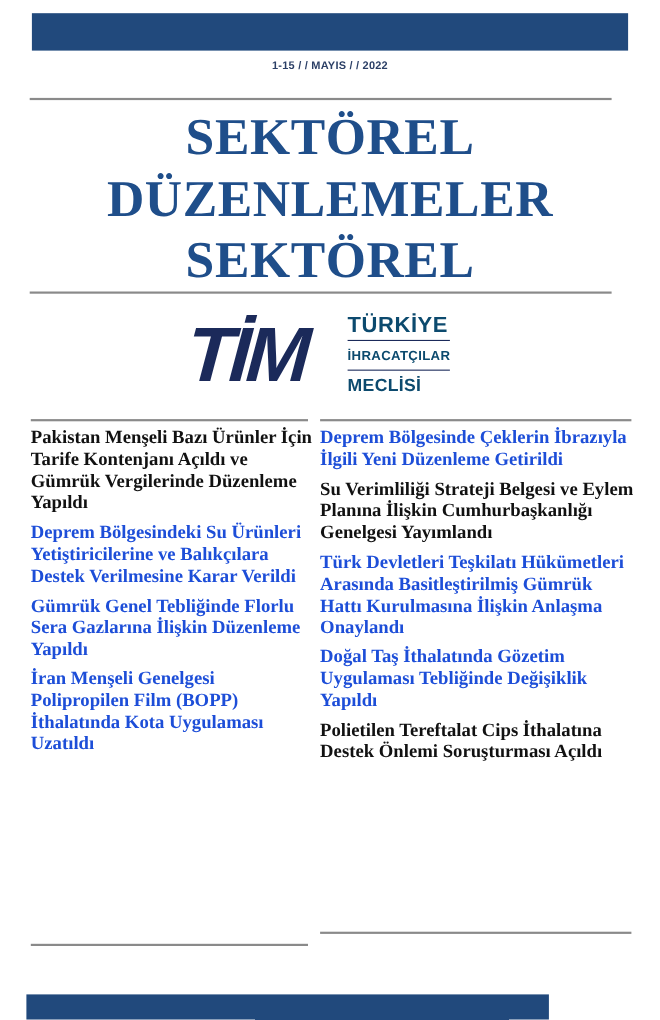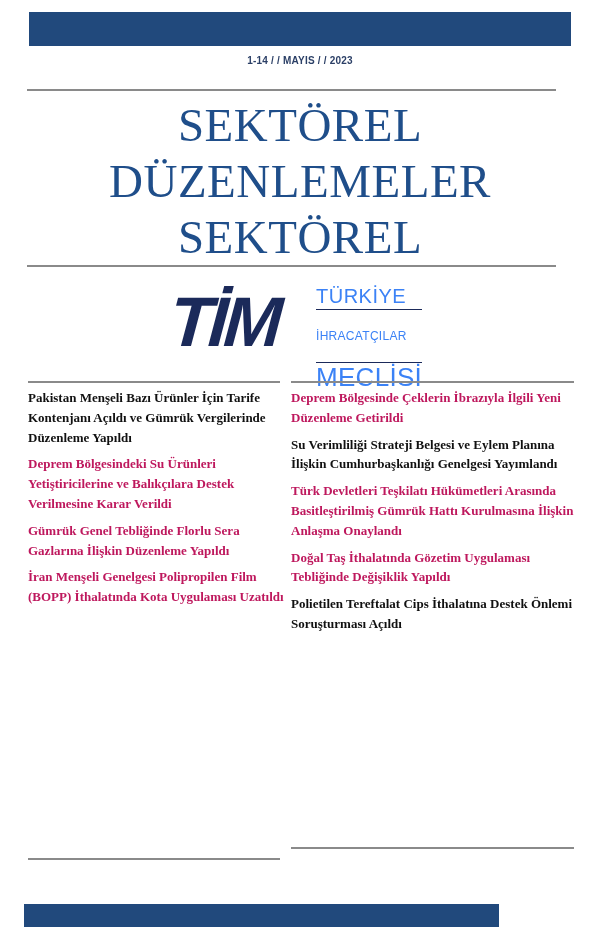--- a/index.html
+++ b/index.html
@@ -2,41 +2,41 @@
 <html><head>
 <meta charset="utf-8">
 <style>
   html,body{margin:0;padding:0;background:#ffffff;}
   body{width:600px;height:927px;position:relative;overflow:hidden;font-family:"Liberation Serif",serif;}
   .bar{position:absolute;background:#21497c;}
   .bar-top{left:29px;top:12px;width:542px;height:34px;}
   .bar-bottom{left:24px;top:904px;width:474px;height:23px;width:475px;}
   .date{position:absolute;left:0;width:600px;top:55px;text-align:center;font-family:"Liberation Sans",sans-serif;font-weight:bold;font-size:10px;color:#2b3f66;letter-spacing:0.2px;}
   .rule{position:absolute;height:2px;background:#8a8a8a;}
-  .title{position:absolute;left:0;width:600px;top:97px;text-align:center;color:#1f4e8a;font-family:"Liberation Serif",serif;font-weight:normal;font-size:47px;line-height:56px;letter-spacing:0.5px;}
+  .title{position:absolute;left:0;width:600px;top:97px;text-align:center;color:#1f4e8a;font-family:"Liberation Serif",serif;font-weight:bold;font-size:47px;line-height:56px;letter-spacing:0.5px;}
   .title div{white-space:nowrap;}
   .logo{position:absolute;left:170px;top:283px;width:260px;height:75px;}
   .tim{position:absolute;left:0;top:4px;font-family:"Liberation Sans",sans-serif;font-weight:bold;font-style:italic;font-size:70px;line-height:70px;color:#1b2a5a;letter-spacing:-4px;transform:skewX(-4deg);}
-  .logo-text{position:absolute;left:146px;top:2px;font-family:"Liberation Sans",sans-serif;font-weight:normal;color:#3b82f6;}
+  .logo-text{position:absolute;left:146px;top:2px;font-family:"Liberation Sans",sans-serif;font-weight:bold;color:#0c4a6e;}
   .lt1{font-size:20px;line-height:22px;letter-spacing:0.5px;}
-  .lt2{font-size:12px;line-height:16px;border-top:1.5px solid #1b2a5a;border-bottom:1.5px solid #1b2a5a;margin:2px 0;padding:18px 0;letter-spacing:0.3px;}
-  .lt3{font-size:26px;line-height:24px;letter-spacing:0.3px;}
-  .col{position:absolute;font-family:"Liberation Serif",serif;font-weight:bold;font-size:13px;line-height:19.8px;}
+  .lt2{font-size:12px;line-height:16px;border-top:1.5px solid #1b2a5a;border-bottom:1.5px solid #1b2a5a;margin:2px 0;padding:5px 0;letter-spacing:0.3px;}
+  .lt3{font-size:16px;line-height:24px;letter-spacing:0.3px;}
+  .col{position:absolute;font-family:"Liberation Serif",serif;font-weight:bold;font-size:17px;line-height:19.8px;}
   .col-left{left:28px;top:388px;width:256px;}
   .col-right{left:291px;top:388px;width:285px;}
   .item{margin:0 0 7px 0;}
   .item.black{color:#111111;}
-  .item.blue{color:#be185d;}
+  .item.blue{color:#1d4ed8;}
 </style>
 </head>
 <body>
 
 <div class="bar bar-top"></div>
 
-<div class="date">1-14  / /  MAYIS / /  2023</div>
+<div class="date">1-15  / /  MAYIS / /  2022</div>
 
 <div class="rule" style="left:27px;top:89px;width:529px;"></div>
 
 <div class="title">
   <div>SEKTÖREL</div>
   <div>DÜZENLEMELER</div>
   <div>SEKTÖREL</div>
 </div>
 
 <div class="rule" style="left:27px;top:265px;width:529px;"></div>

